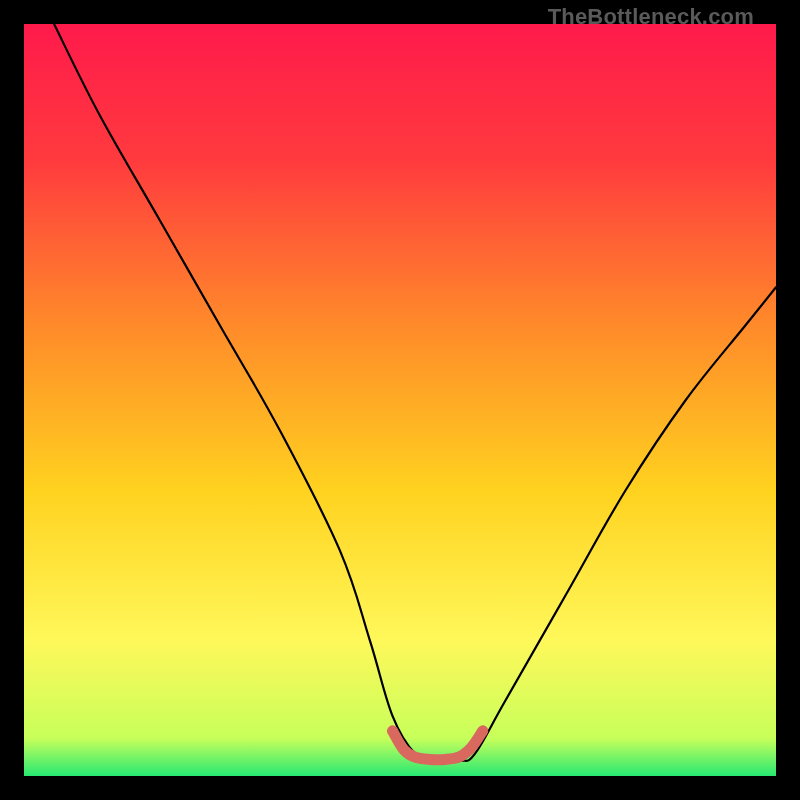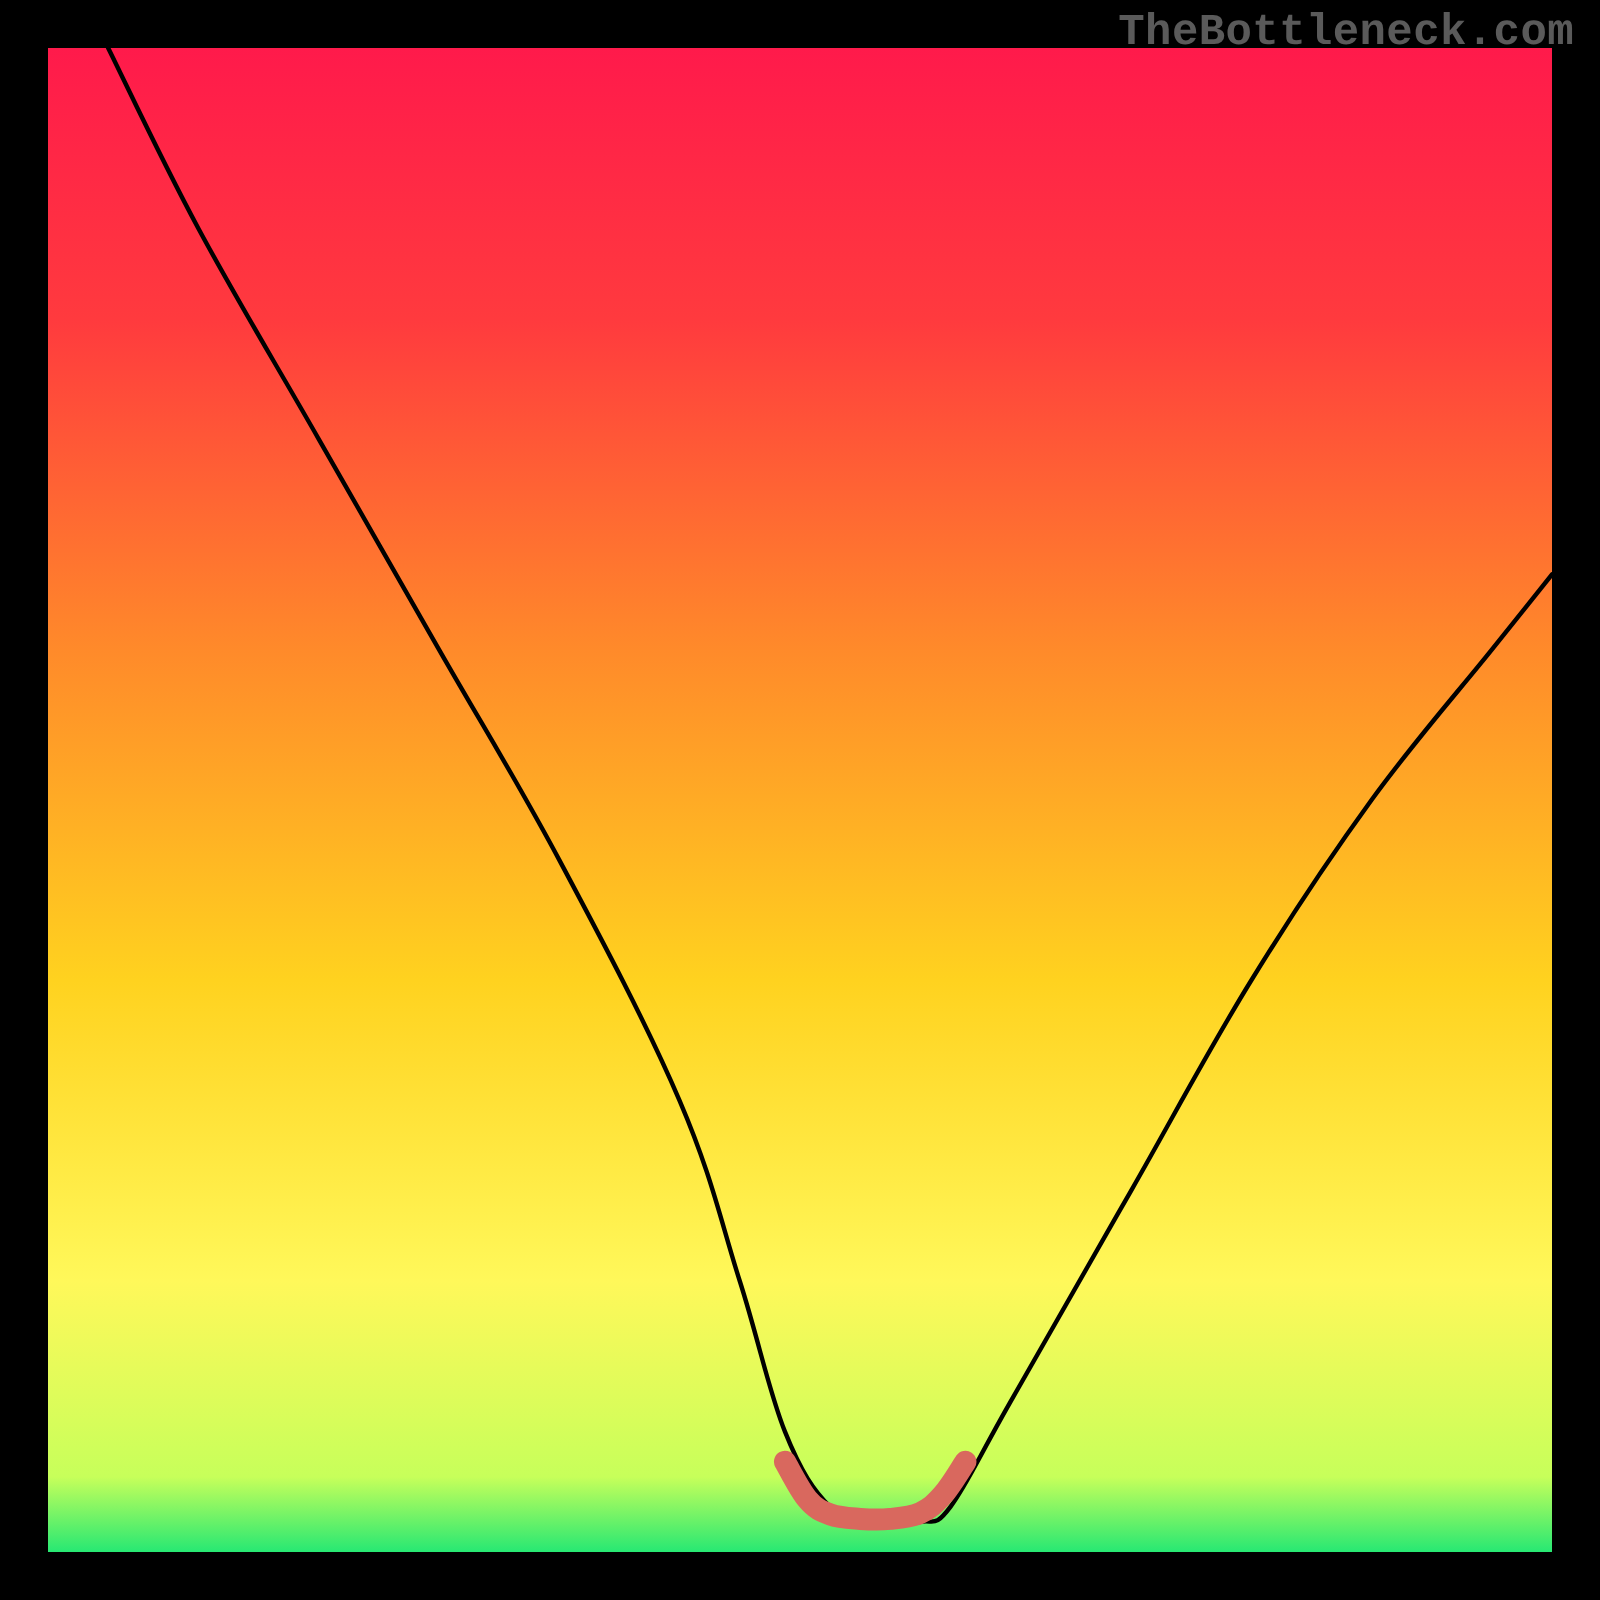--- a/index.html
+++ b/index.html
@@ -14,22 +14,22 @@
     position: absolute;
     left: 24px;
     top: 24px;
     width: 752px;
     height: 752px;
     background: #000;
   }
   .watermark {
     position: absolute;
     top: 4px;
-    right: 13px;
-    font-family: Liberation Mono, monospace;
+    right: 46px;
+    font-family: Liberation Sans, sans-serif;
     font-size: 22px;
     font-weight: 600;
     color: #5a5a5a;
     letter-spacing: 0.2px;
     z-index: 5;
   }
   svg {
     position: absolute;
     left: 24px;
     top: 24px;

